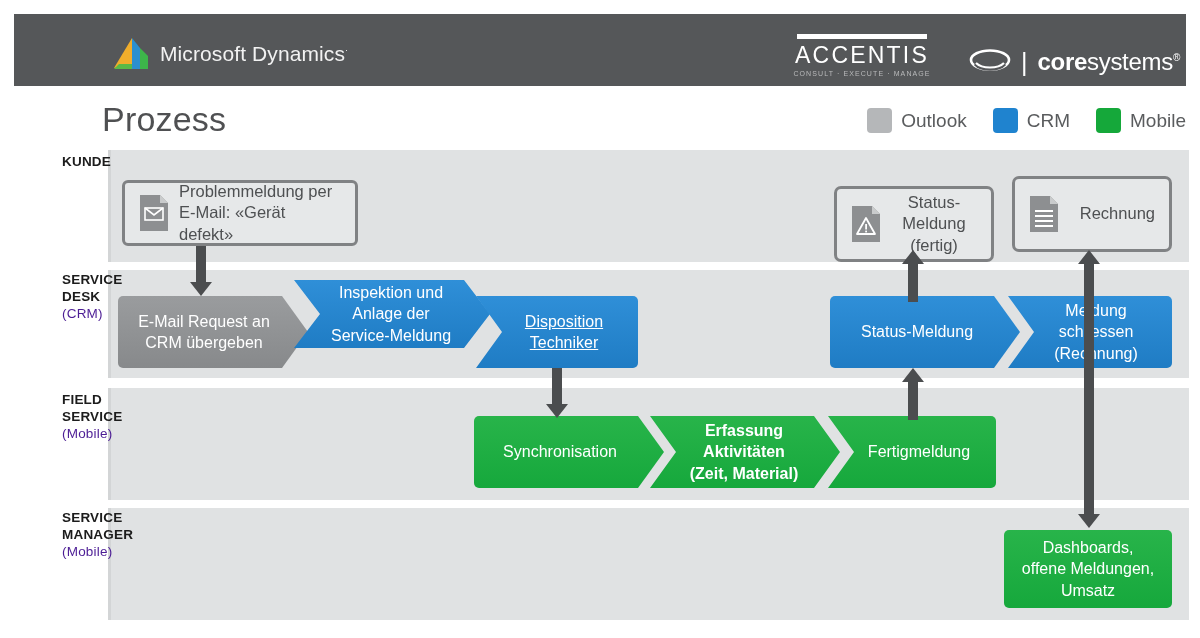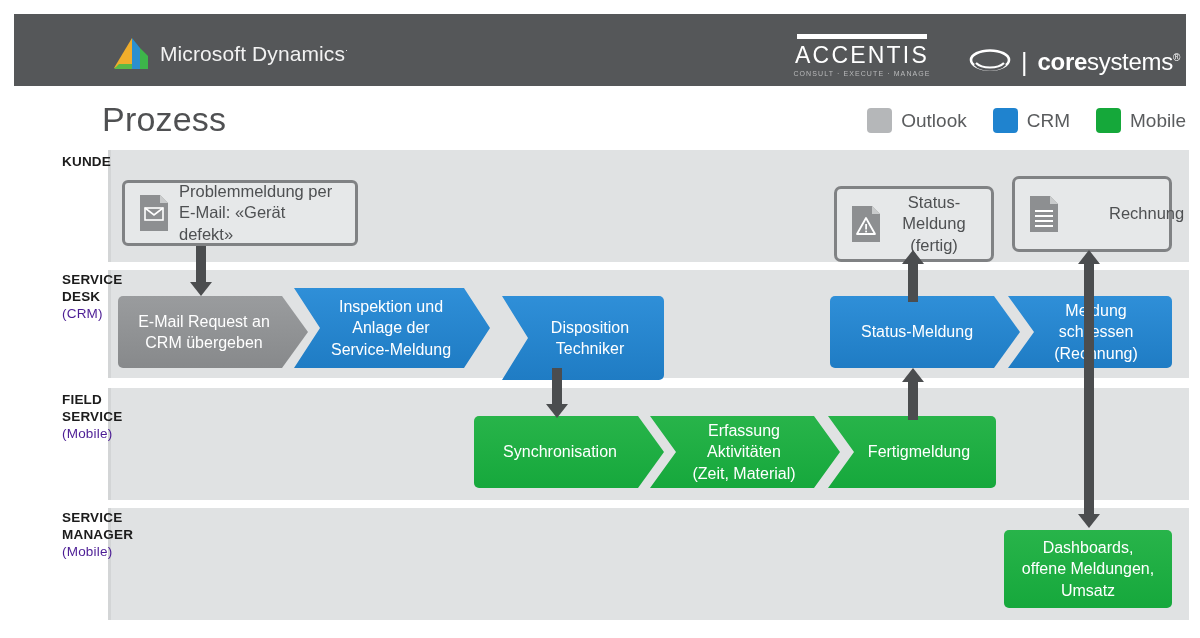--- a/index.html
+++ b/index.html
@@ -249,41 +249,41 @@
   <span class="doc-ico">
     <svg width="30" height="38" viewBox="0 0 30 38">
       <path d="M1 1 H21 L29 9 V37 H1 Z" fill="#8d8f91"></path>
       <path d="M21 1 L29 9 H21 Z" fill="#c9cbcc"></path>
       <rect x="6" y="15" width="18" height="2" fill="#ffffff"></rect>
       <rect x="6" y="20" width="18" height="2" fill="#ffffff"></rect>
       <rect x="6" y="25" width="18" height="2" fill="#ffffff"></rect>
       <rect x="6" y="30" width="18" height="2" fill="#ffffff"></rect>
     </svg>
   </span>
-  <span class="dtext" style="text-align:left;flex:1;margin-left:40px;">
+  <span class="dtext" style="text-align:right;flex:1;">
     <span>Rechnung</span>
   </span>
 </div>
 
 <div class="node proc chev gray" style="left:118px;top:296px;width:190px;height:72px;">
   <span class="ptxt" style="margin-right:18px;">
     <span>E-Mail Request an</span><br>
     <span>CRM übergeben</span>
   </span>
 </div>
 
-<div class="node proc chev-in blue" style="left:294px;top:288px;width:196px;height:80px;">
+<div class="node proc chev-in blue" style="left:294px;top:280px;width:196px;height:68px;">
   <span class="ptxt" style="margin-left:10px;margin-right:12px;">
     <span>Inspektion und</span><br>
     <span>Anlage der</span><br>
     <span>Service-Meldung</span>
   </span>
 </div>
 
-<div class="node proc tail blue" style="left:502px;top:296px;width:162px;height:84px;">
+<div class="node proc tail blue" style="left:476px;top:296px;width:162px;height:72px;text-decoration:underline;">
   <span class="ptxt" style="margin-left:14px;">
     <span>Disposition</span><br>
     <span>Techniker</span>
   </span>
 </div>
 
 <div class="node proc chev blue" style="left:830px;top:296px;width:190px;height:72px;">
   <span class="ptxt" style="margin-right:16px;">
     <span>Status-Meldung</span>
   </span>
@@ -297,21 +297,21 @@
   </span>
 </div>
 
 <div class="node proc chev green" style="left:474px;top:416px;width:190px;height:72px;">
   <span class="ptxt" style="margin-right:18px;">
     <span>Synchronisation</span>
   </span>
 </div>
 
 <div class="node proc chev-in green" style="left:650px;top:416px;width:190px;height:72px;">
-  <span class="ptxt" style="margin-left:10px;margin-right:12px;">
+  <span class="ptxt" style="margin-left:10px;margin-right:12px;font-weight:bold;">
     <span>Erfassung</span><br>
     <span>Aktivitäten</span><br>
     <span>(Zeit, Material)</span>
   </span>
 </div>
 
 <div class="node proc tail green" style="left:828px;top:416px;width:168px;height:72px;">
   <span class="ptxt" style="margin-left:14px;">
     <span>Fertigmeldung</span>
   </span>

